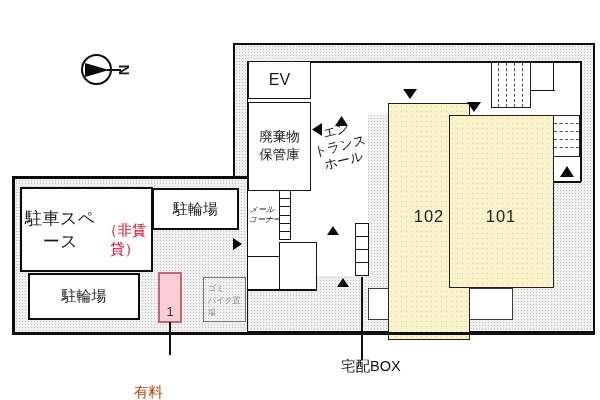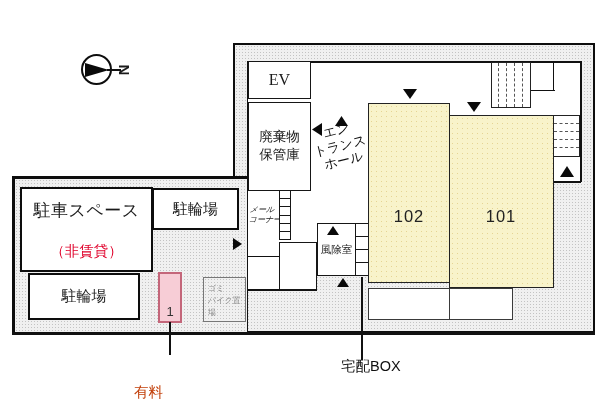--- a/index.html
+++ b/index.html
@@ -46,21 +46,21 @@
   <div class="abs line" style="left:553px;top:181px;width:28px;height:1.5px;"></div>
   <div class="abs line" style="left:246.5px;top:61px;width:1.5px;height:272px;"></div>
   <div class="abs line" style="left:248px;top:289px;width:69px;height:1.5px;"></div>
   <div class="abs line" style="left:248px;top:256px;width:31px;height:1.2px;"></div>
   <div class="abs line" style="left:491px;top:90px;width:64px;height:1.4px;"></div>
   <div class="abs line" style="left:553px;top:62px;width:1.4px;height:29px;"></div>
 
   <div class="abs" style="left:368px;top:288px;width:82px;height:32px;background:#fff;border:1.8px solid #3a3a3a;"></div>
   <div class="abs" style="left:448.5px;top:288px;width:64px;height:32px;background:#fff;border:1.8px solid #3a3a3a;"></div>
 
-  <div class="abs thinbox lbl" style="left:248px;top:61px;width:63px;height:38px;font-size:16px;font-family:Liberation Serif, serif;">
+  <div class="abs thinbox lbl" style="left:248px;top:61px;width:63px;height:38px;font-size:16px;">
     <span>EV</span>
   </div>
 
   <div class="abs thinbox lbl" style="left:248px;top:101.5px;width:63px;height:89px;font-size:13.5px;line-height:1.35;">
     <span>
       <span style="display:block">廃棄物</span>
       <span style="display:block">保管庫</span>
     </span>
   </div>
 
@@ -79,31 +79,28 @@
   <div class="abs cellcol" style="left:279px;top:190px;width:12px;height:50px;">
     <div></div>
       <div></div>
       <div></div>
       <div></div>
       <div></div>
       <div></div>
   </div>
   <div class="abs thinbox" style="left:279px;top:242px;width:38px;height:48px;"></div>
 
-  <div class="abs thinbox lbl" style="left:317px;top:223px;width:39px;height:53px;font-size:10.5px;">
-    <span>風除室</span>
-  </div>
   <div class="abs cellcol" style="left:354.5px;top:223px;width:14px;height:53px;">
     <div></div>
       <div></div>
       <div></div>
       <div></div>
   </div>
 
-  <div class="abs room-yellow" style="left:368px;top:103px;width:82px;height:180px;">
+  <div class="abs room-yellow" style="left:388px;top:103px;width:82px;height:237px;">
     <div class="abs lbl" style="left:0;top:100px;width:100%;height:24px;font-size:16.5px;letter-spacing:1px;color:#222;">
       <span>102</span>
     </div>
   </div>
   <div class="abs room-yellow" style="left:448.5px;top:115px;width:105px;height:173px;">
     <div class="abs lbl" style="left:0;top:88px;width:100%;height:24px;font-size:16.5px;letter-spacing:1px;color:#222;">
       <span>101</span>
     </div>
   </div>
 
@@ -122,21 +119,21 @@
 
   <div class="abs tri tri-down" style="left:403px;top:89px;width:14px;height:10px;"></div>
   <div class="abs tri tri-down" style="left:467px;top:102px;width:14px;height:10px;"></div>
   <div class="abs tri tri-left" style="left:312px;top:123px;width:10px;height:13px;"></div>
   <div class="abs tri tri-up" style="left:335px;top:116px;width:13px;height:10px;"></div>
   <div class="abs tri tri-up" style="left:327px;top:226px;width:12px;height:9px;"></div>
   <div class="abs tri tri-up" style="left:337px;top:278px;width:12px;height:9px;"></div>
   <div class="abs tri tri-up" style="left:560px;top:166px;width:14px;height:11px;"></div>
   <div class="abs tri tri-right" style="left:233px;top:238px;width:9px;height:12px;"></div>
 
-  <div class="abs lbl" style="left:20px;top:187px;width:133px;height:85px;background:#fff;border:2px solid #0d0d0d;flex-direction:column;">
+  <div class="abs lbl" style="left:20px;top:187px;width:133px;height:85px;background:#fff;border:2px solid #0d0d0d;flex-direction:row;">
     <span style="font-size:17px;letter-spacing:0.5px;">駐車スペース</span>
     <span style="font-size:14.5px;color:#e0002a;margin-top:20px;">（非賃貸）</span>
   </div>
 
   <div class="abs lbl" style="left:152px;top:188px;width:87px;height:42px;background:#fff;border:2px solid #0d0d0d;font-size:15px;">
     <span>駐輪場</span>
   </div>
 
   <div class="abs lbl" style="left:28px;top:273px;width:112px;height:47px;background:#fff;border:2px solid #0d0d0d;font-size:15px;">
     <span>駐輪場</span>

